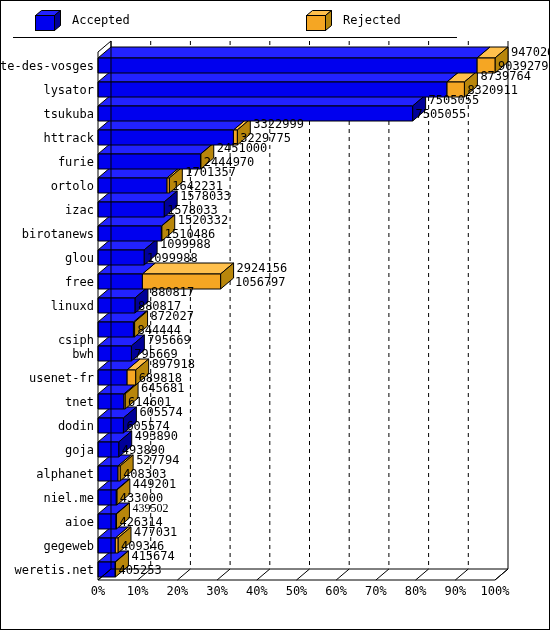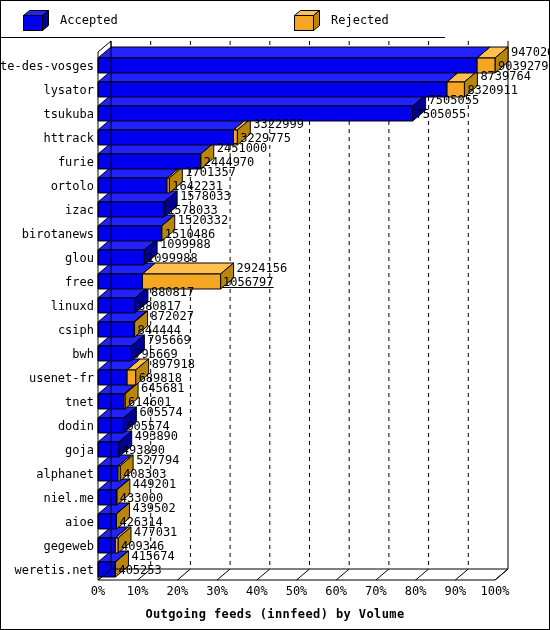--- a/index.html
+++ b/index.html
@@ -18,21 +18,21 @@
     width: 550px;
     height: 630px;
     box-sizing: border-box;
     border: 1px solid #000000;
     background: #ffffff;
   }
 
   
   #legend {
     position: absolute;
-    left: 0px;
+    left: 12px;
     top: 0px;
     width: 444px;
     height: 37px;
     border-bottom: 1px solid #000000;
     box-sizing: border-box;
   }
   .legend-entry {
     position: absolute;
     top: 8px;
     height: 22px;
@@ -323,60 +323,60 @@
         <div class="cat-label" style="top: 526px;">weretis.net</div>
         <div class="cat-label" style="top: 502px;">gegeweb</div>
         <div class="cat-label" style="top: 478px; text-align: center;">aioe</div>
         <div class="cat-label" style="top: 454px;">niel.me</div>
         <div class="cat-label" style="top: 430px;">alphanet</div>
         <div class="cat-label" style="top: 406px;">goja</div>
         <div class="cat-label" style="top: 382px;">dodin</div>
         <div class="cat-label" style="top: 358px;">tnet</div>
         <div class="cat-label" style="top: 334px;">usenet-fr</div>
         <div class="cat-label" style="top: 310px;">bwh</div>
-        <div class="cat-label" style="top: 286px;">csiph</div>
+        <div class="cat-label" style="top: 296px;">csiph</div>
         <div class="cat-label" style="top: 262px;">linuxd</div>
         <div class="cat-label" style="top: 238px;">free</div>
         <div class="cat-label" style="top: 214px;">glou</div>
         <div class="cat-label" style="top: 190px;">birotanews</div>
         <div class="cat-label" style="top: 166px;">izac</div>
         <div class="cat-label" style="top: 142px; padding-left: 16px;">ortolo</div>
         <div class="cat-label" style="top: 118px;">furie</div>
         <div class="cat-label" style="top: 94px; text-align: right;">httrack</div>
         <div class="cat-label" style="top: 70px;">tsukuba</div>
         <div class="cat-label" style="top: 46px;">lysator</div>
         <div class="cat-label" style="top: 22px;">bete-des-vosges</div>
       </div>
     <div id="value-labels">
         <div class="val-label" style="left: 130.425px; top: 512px;">415674</div>
         <div class="val-label" style="left: 117.425px; top: 526px;">405253</div>
         <div class="val-label" style="left: 132.997px; top: 488px;">477031</div>
         <div class="val-label" style="left: 119.997px; top: 502px;">409346</div>
-        <div class="val-label" style="left: 131.424px; top: 464px;">439502</div>
+        <div class="val-label" style="left: 131.424px; top: 464px; font-family: Liberation Serif, serif;">439502</div>
         <div class="val-label" style="left: 118.424px; top: 478px;">426314</div>
         <div class="val-label" style="left: 131.831px; top: 440px;">449201</div>
         <div class="val-label" style="left: 118.831px; top: 454px;">433000</div>
         <div class="val-label" style="left: 135.125px; top: 416px;">527794</div>
         <div class="val-label" style="left: 122.125px; top: 430px;">408303</div>
         <div class="val-label" style="left: 133.704px; top: 392px;">493890</div>
         <div class="val-label" style="left: 120.704px; top: 406px;">493890</div>
         <div class="val-label" style="left: 138.386px; top: 368px;">605574</div>
         <div class="val-label" style="left: 125.386px; top: 382px;">605574</div>
         <div class="val-label" style="left: 140.067px; top: 344px;">645681</div>
         <div class="val-label" style="left: 127.067px; top: 358px;">614601</div>
         <div class="val-label" style="left: 150.641px; top: 320px;">897918</div>
         <div class="val-label" style="left: 137.641px; top: 334px;">689818</div>
         <div class="val-label" style="left: 146.355px; top: 296px;">795669</div>
         <div class="val-label" style="left: 133.355px; top: 310px;">795669</div>
         <div class="val-label" style="left: 149.556px; top: 272px;">872027</div>
         <div class="val-label" style="left: 136.556px; top: 286px;">844444</div>
         <div class="val-label" style="left: 149.924px; top: 248px;">880817</div>
         <div class="val-label" style="left: 136.924px; top: 262px;">880817</div>
         <div class="val-label" style="left: 235.583px; top: 224px;">2924156</div>
-        <div class="val-label" style="left: 222px; top: 238px; text-decoration: underline;">1056797</div>
+        <div class="val-label" style="left: 234px; top: 238px;">1056797</div>
         <div class="val-label" style="left: 159.112px; top: 200px;">1099988</div>
         <div class="val-label" style="left: 146.112px; top: 214px;">1099988</div>
         <div class="val-label" style="left: 176.733px; top: 176px;">1520332</div>
         <div class="val-label" style="left: 163.733px; top: 190px;">1510486</div>
         <div class="val-label" style="left: 179.152px; top: 152px;">1578033</div>
         <div class="val-label" style="left: 166.152px; top: 166px;">1578033</div>
         <div class="val-label" style="left: 184.322px; top: 128px;">1701357</div>
         <div class="val-label" style="left: 171.322px; top: 142px;">1642231</div>
         <div class="val-label" style="left: 215.748px; top: 104px;">2451000</div>
         <div class="val-label" style="left: 202.748px; top: 118px;">2444970</div>
@@ -395,16 +395,15 @@
         <div class="xtick" style="left: 176.4px;">20%</div>
         <div class="xtick" style="left: 216.1px;">30%</div>
         <div class="xtick" style="left: 255.8px;">40%</div>
         <div class="xtick" style="left: 295.5px;">50%</div>
         <div class="xtick" style="left: 335.2px;">60%</div>
         <div class="xtick" style="left: 374.9px;">70%</div>
         <div class="xtick" style="left: 414.6px;">80%</div>
         <div class="xtick" style="left: 454.3px;">90%</div>
         <div class="xtick" style="left: 494px;">100%</div>
       </div>
-    <div id="x-title">Outgoing feeds (innfeed) by Volume</div>
   </div>
 
 </div>
 
 </body></html>

